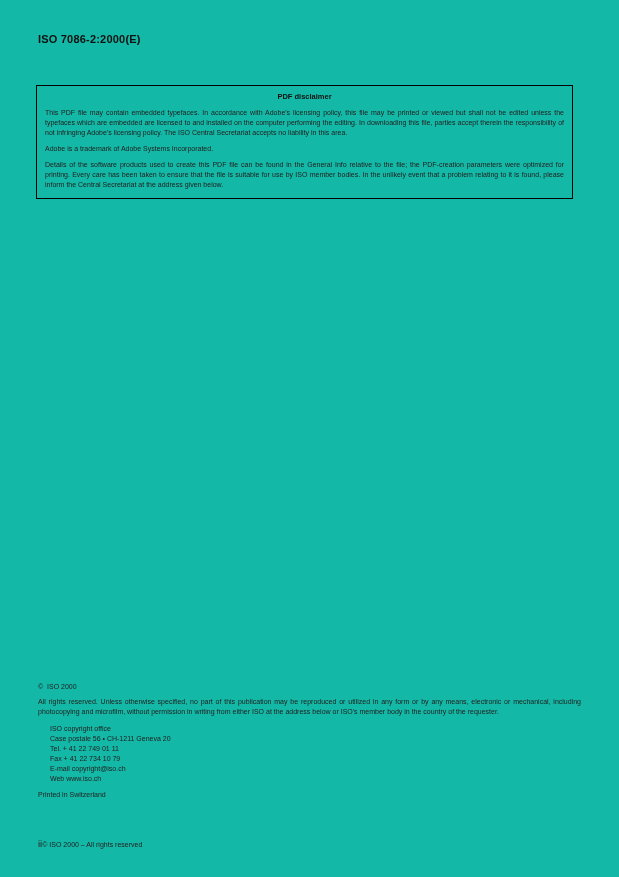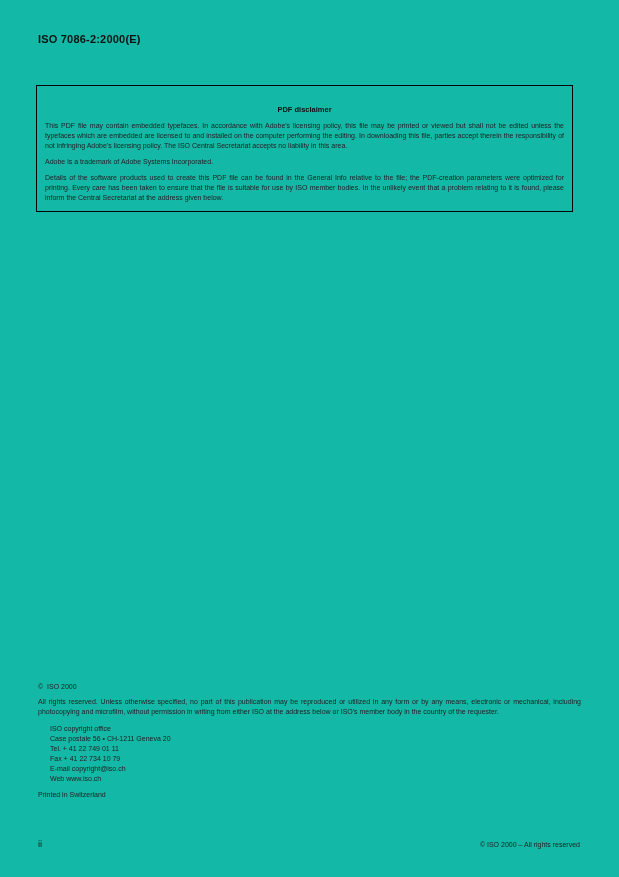--- a/index.html
+++ b/index.html
@@ -25,21 +25,21 @@
     letter-spacing: 0.2px;
     color: #111111;
   }
 
   .disclaimer-box {
     position: absolute;
     left: 36px;
     top: 85px;
     width: 537px;
     border: 1.5px solid #000000;
-    padding: 19px 8px 6px 8px;
+    padding: 6px 8px 6px 8px;
   }
   .disclaimer-title {
     text-align: center;
     font-weight: bold;
     font-size: 7.5px;
     line-height: 10px;
     margin-bottom: 6px;
     color: #111111;
   }
   .disclaimer-para {
@@ -74,21 +74,21 @@
   }
   .address-line { line-height: 10px; }
   .printed-in { line-height: 10px; }
 
   .footer {
     position: absolute;
     left: 38px;
     right: 39px;
     top: 838px;
     display: flex;
-    justify-content: space-between;
+    justify-content: flex-start;
     align-items: baseline;
   }
   .page-number {
     font-size: 9.5px;
     color: #222222;
   }
   .footer-copyright {
     font-size: 7px;
     color: #222222;
   }

